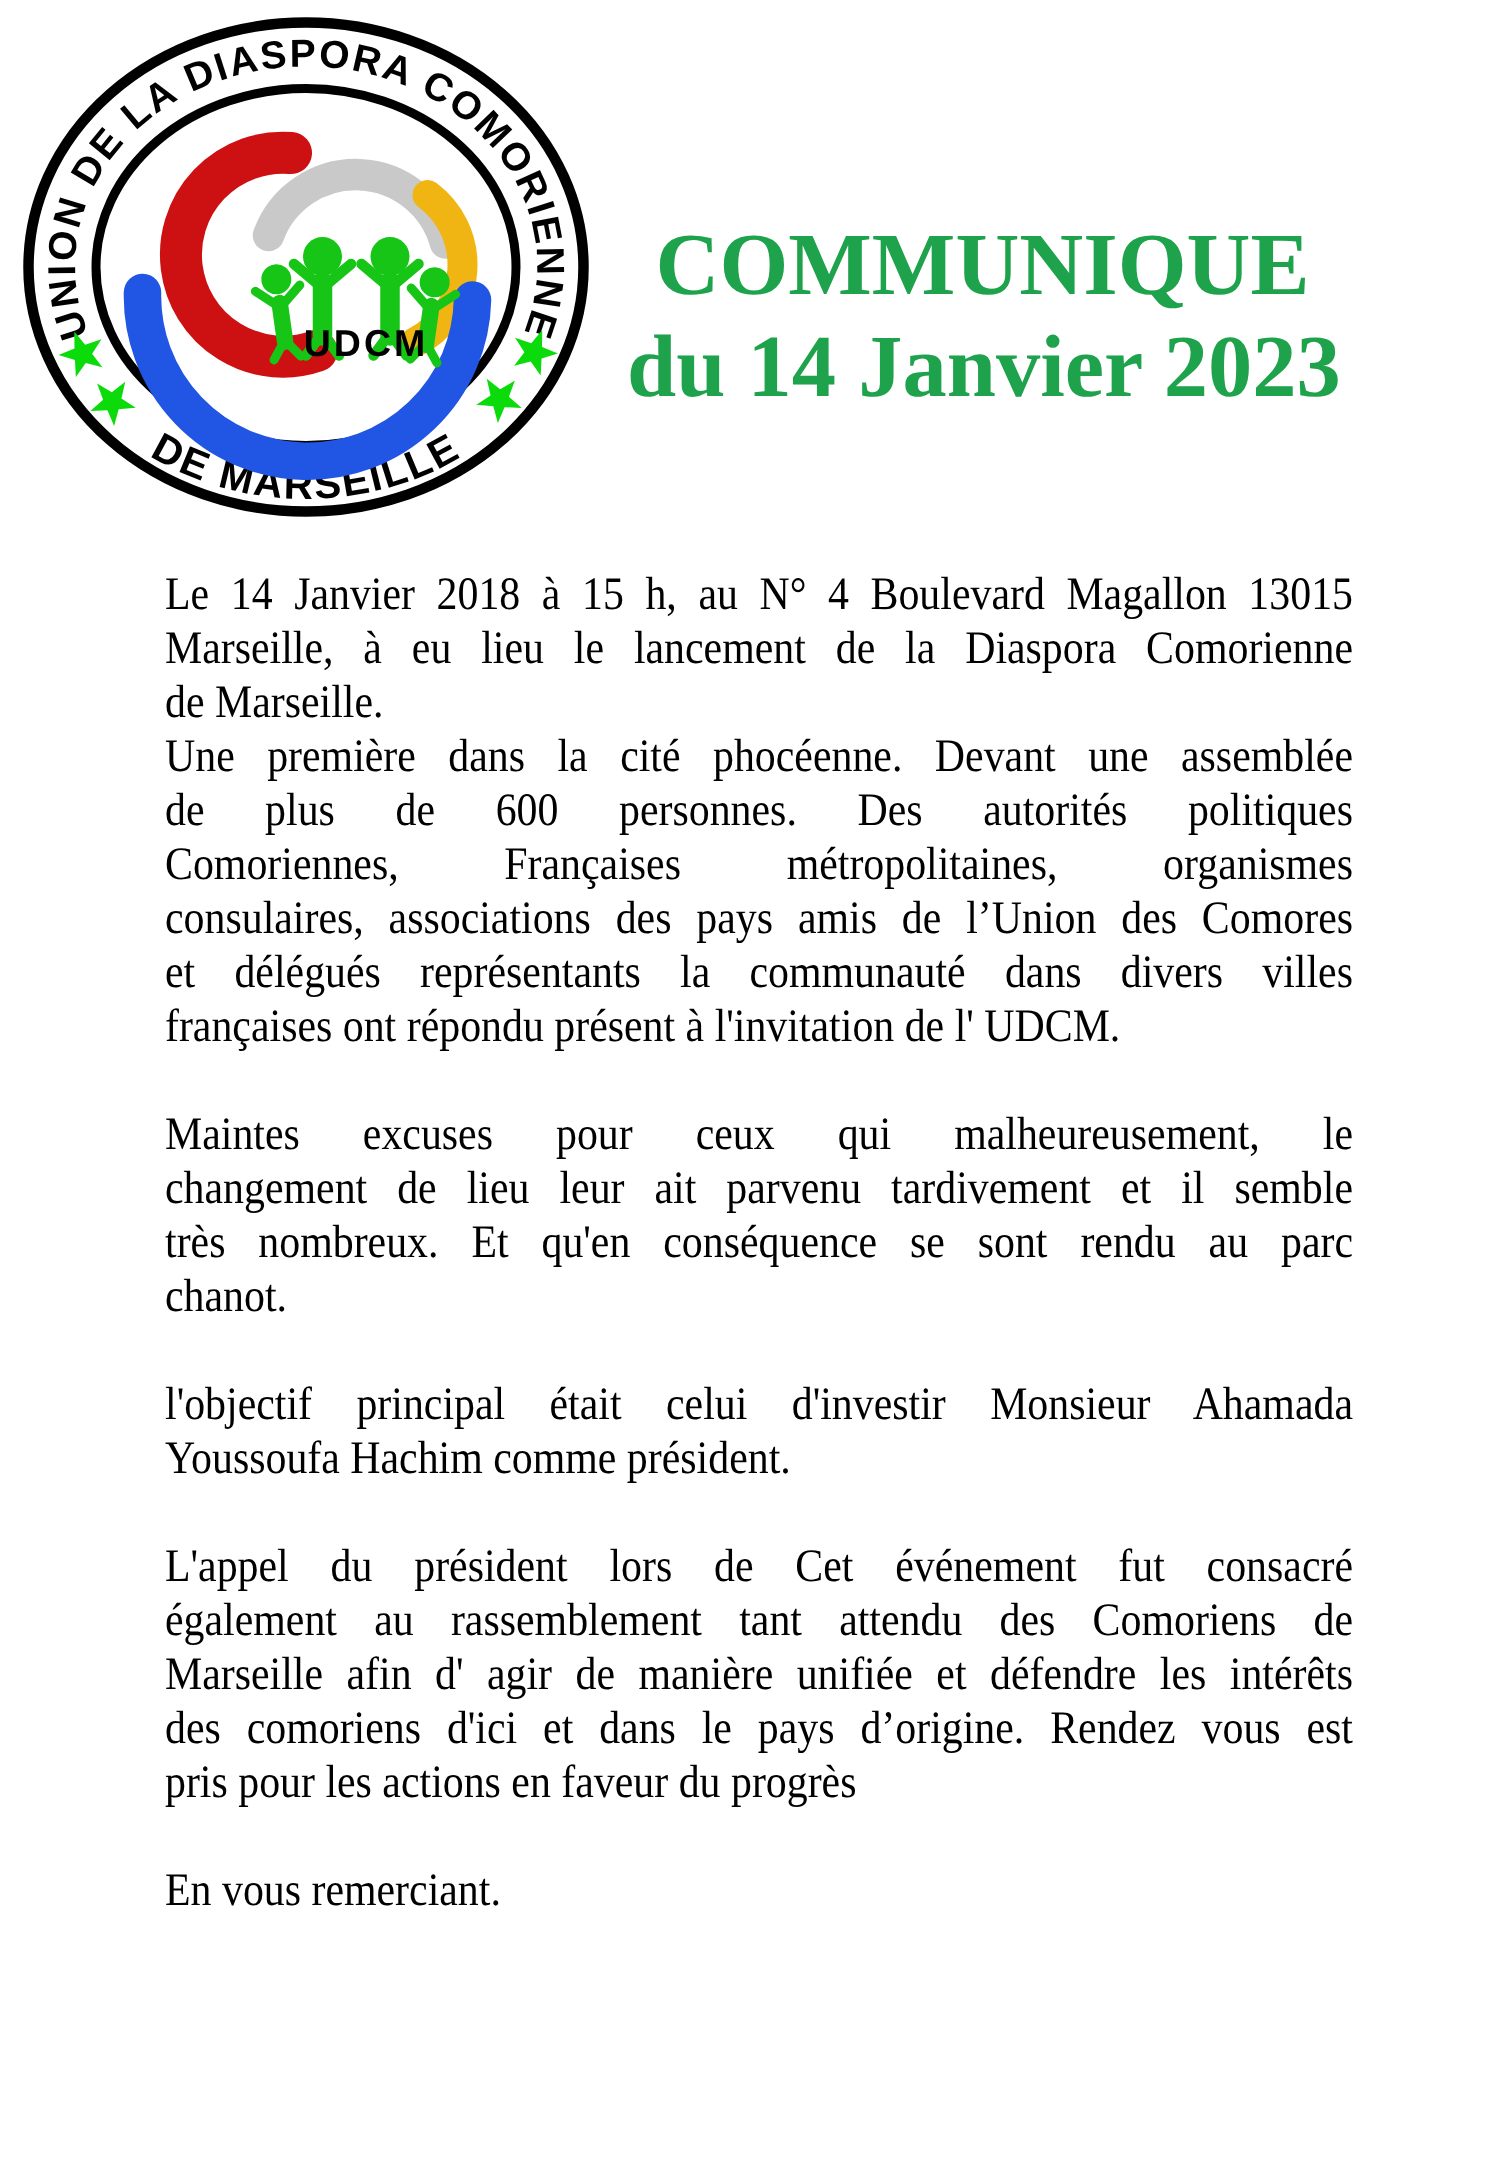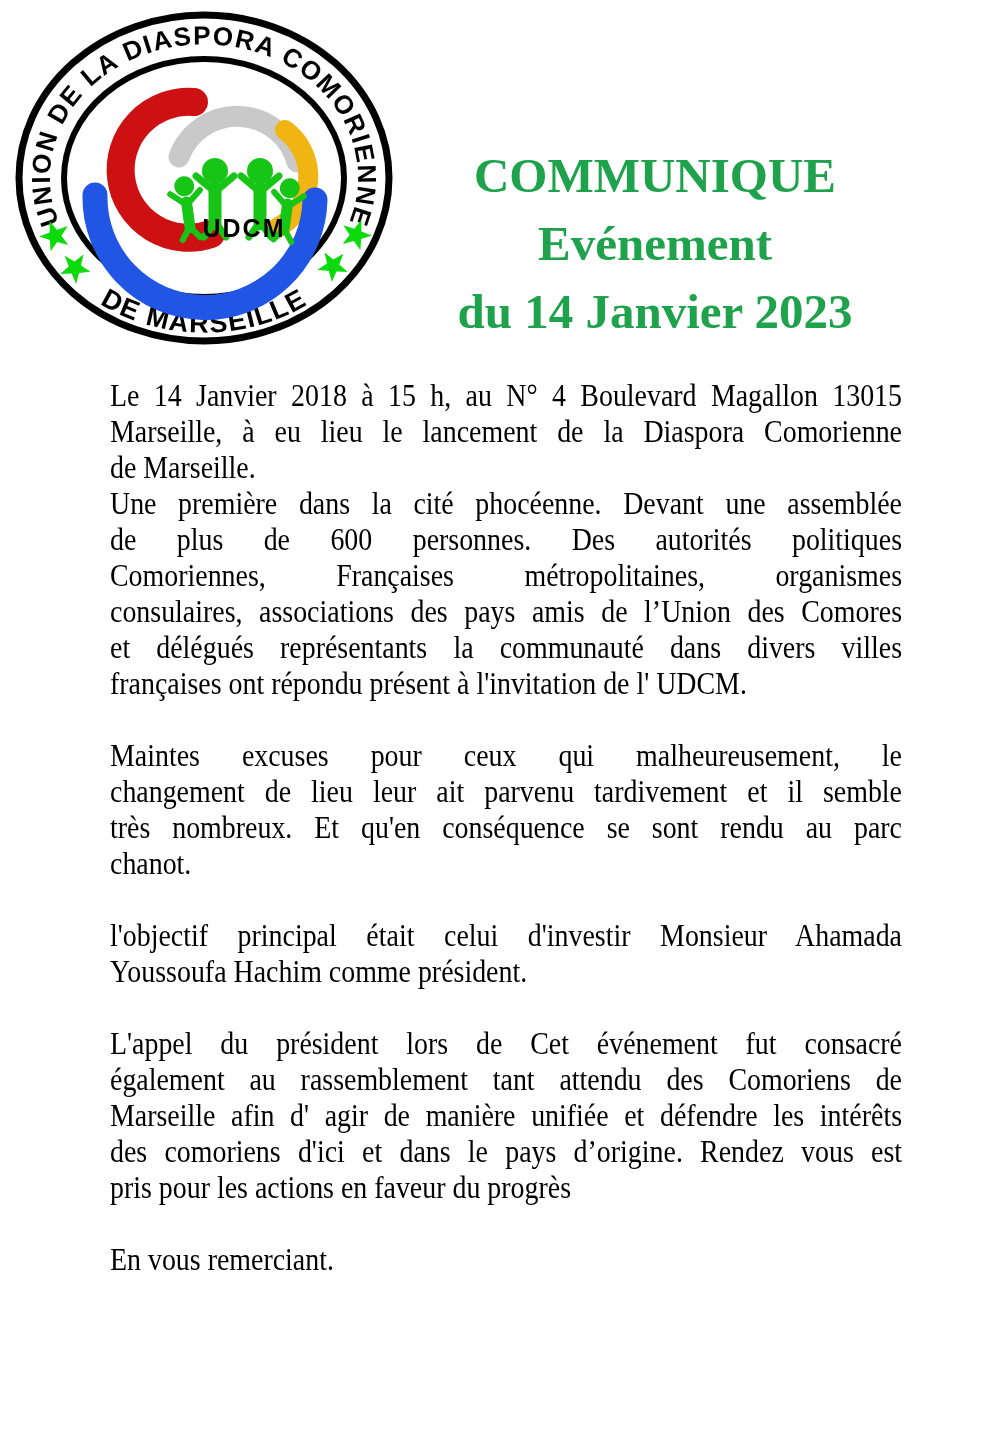--- a/index.html
+++ b/index.html
@@ -38,21 +38,21 @@
   
   .title {
     position: absolute;
     left: 418px;
     top: 142px;
     width: 474px;
     text-align: center;
   }
   .t-line {
     font-weight: bold;
-    font-size: 49px;
+    font-size: 59px;
     line-height: 68px;
     white-space: nowrap;
   }
 
   
   .body-text {
     position: absolute;
     left: 110px;
     top: 378px;
     width: 880px;
@@ -136,21 +136,20 @@
           <path d="M279,223 L270,235 M279,223 L288,235" stroke-width="6"></path>
         </g>
       </g>
 
       <text class="acronym-text" x="236" y="231" font-size="25" text-anchor="middle">UDCM</text>
     </svg>
   </div>
 
   <div class="title" style="color: rgb(30, 162, 75);">
     <div class="t-line">COMMUNIQUE</div>
-    <div class="t-line">Evénement</div>
     <div class="t-line">du 14 Janvier 2023</div>
   </div>
 
   <div class="body-text">
       <div class="paragraph">
         <div class="line">Le 14 Janvier 2018 à 15 h, au N° 4 Boulevard Magallon 13015</div>
         <div class="line">Marseille, à eu lieu le lancement de la Diaspora Comorienne</div>
         <div class="line last">de Marseille.</div>
       </div>
       <div class="paragraph">

